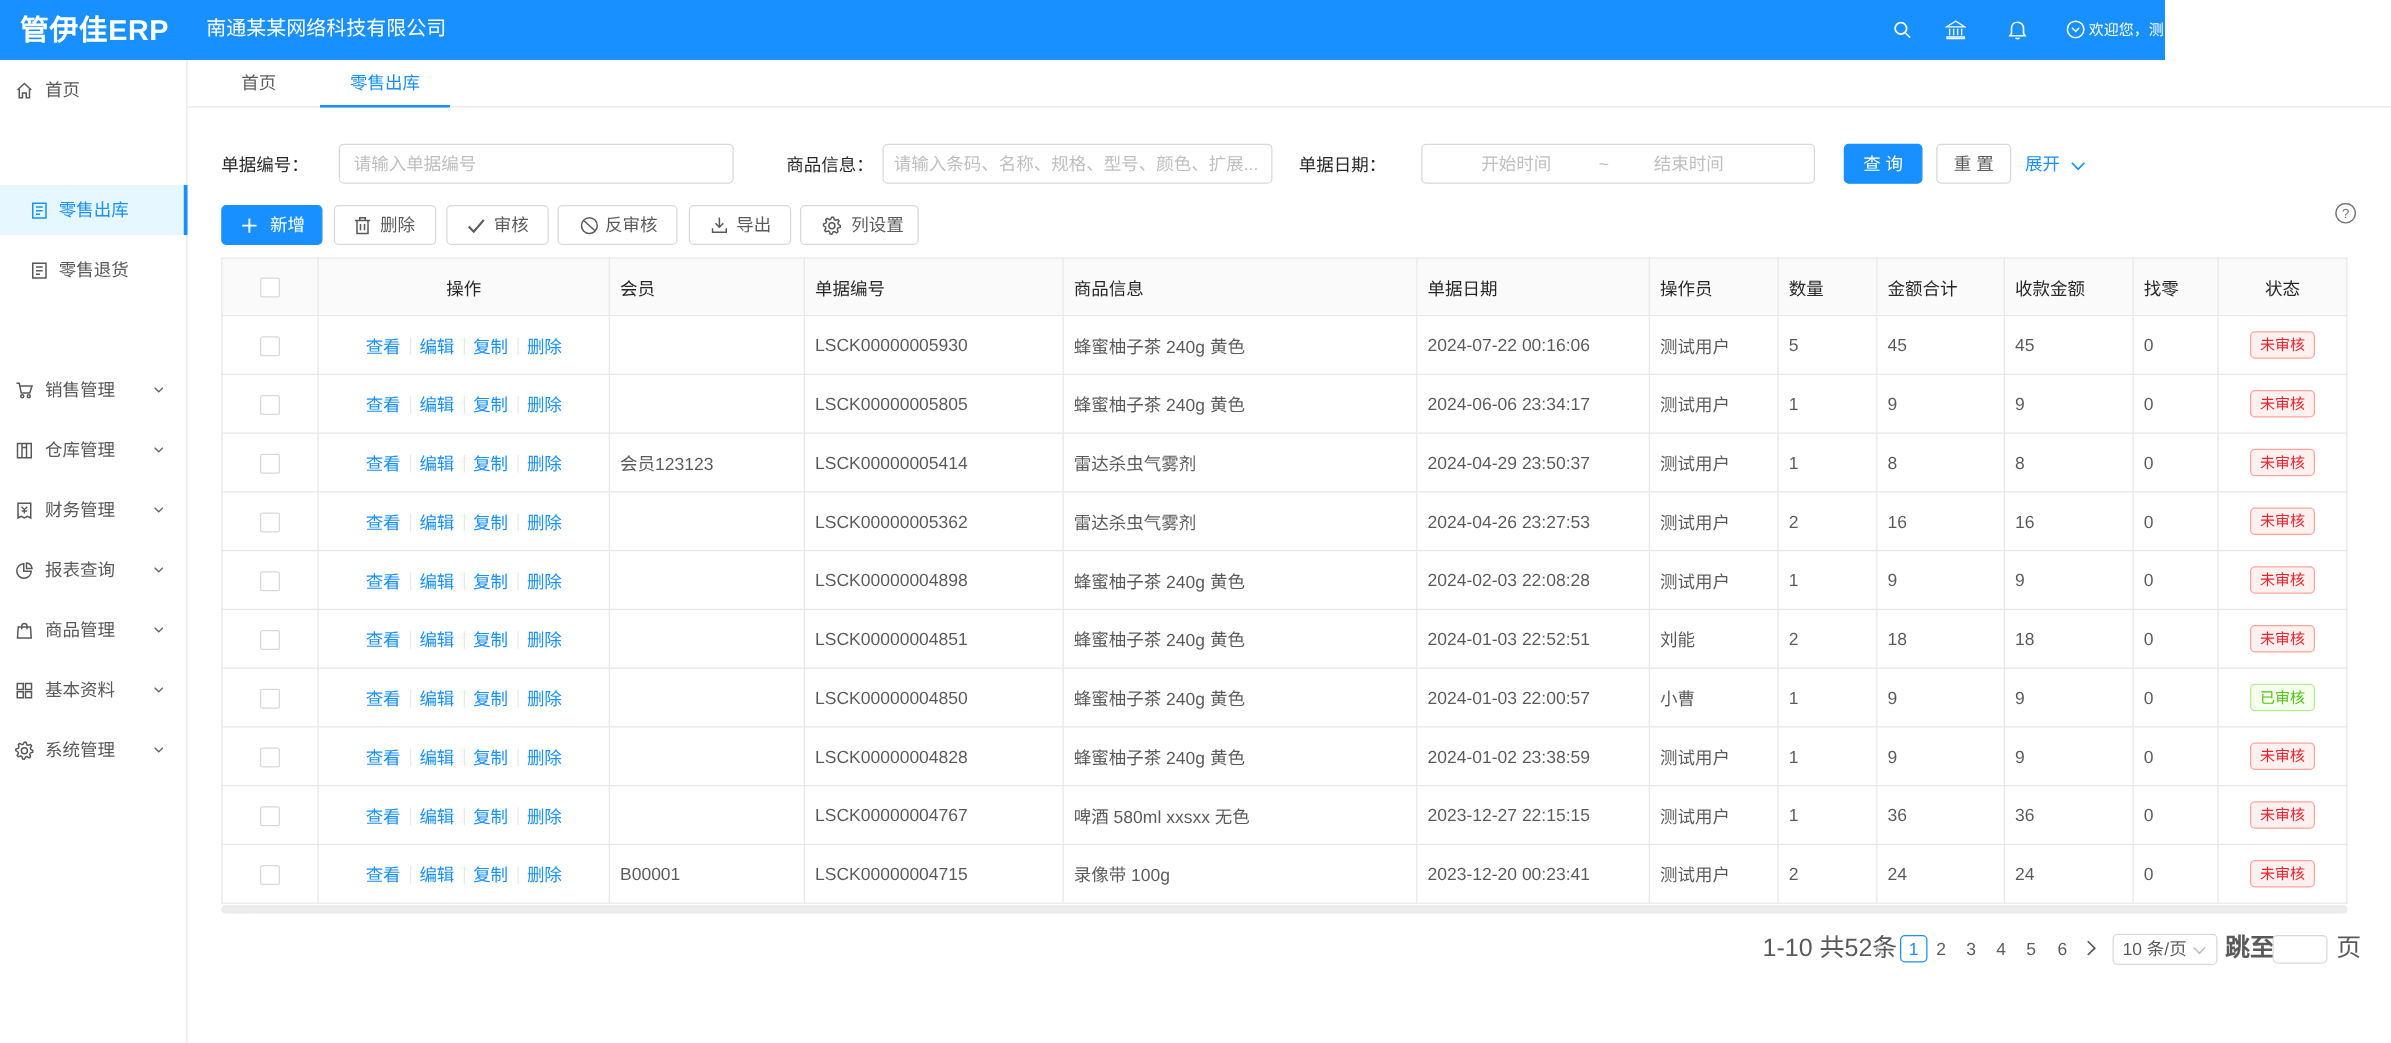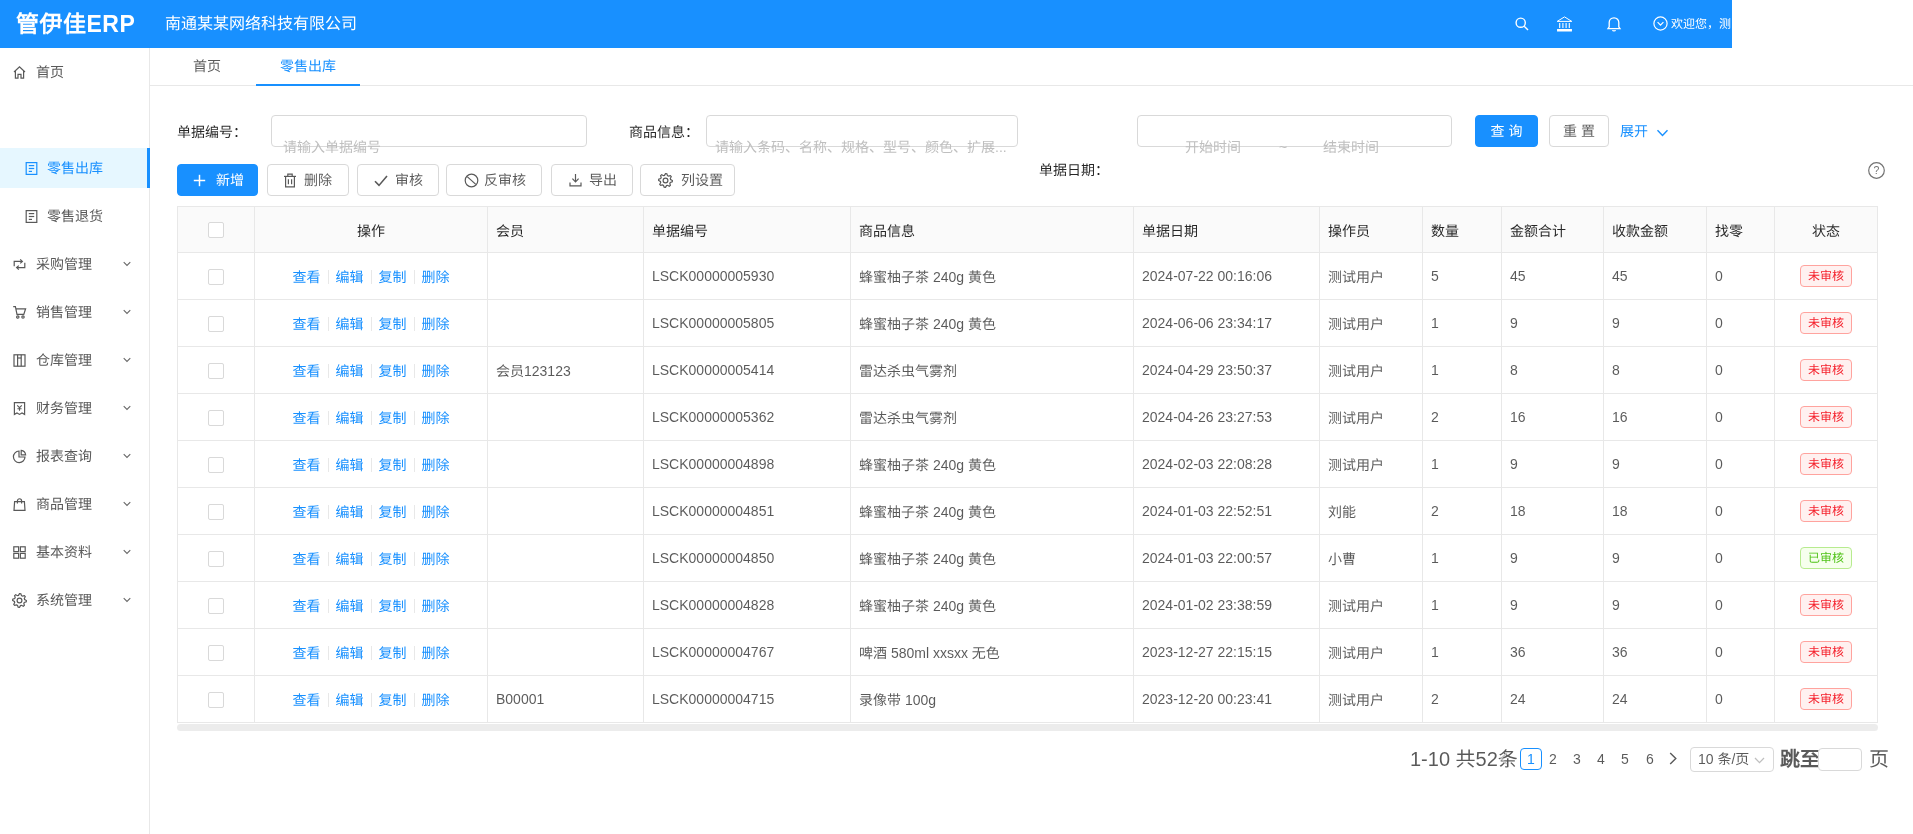--- a/index.html
+++ b/index.html
@@ -25,21 +25,21 @@
 .selbg { position:absolute; left:0; top:4px; width:147px; height:40px; background:#e6f7ff; }
 .selbar { position:absolute; right:0; top:4px; width:3px; height:40px; background:#1890ff; }
 .chev { position:absolute; left:123px; top:21px; }
 
 #tabbar { position:absolute; left:150px; top:48px; width:1763px; height:38px; background:#fff; border-bottom:1px solid #e8e8e8; }
 .tab { position:absolute; top:0; line-height:37px; font-size:14px; color:rgba(0,0,0,0.65); }
 #inkbar { position:absolute; left:106px; top:36px; width:104px; height:2px; background:#1890ff; }
 
 .flabel { position:absolute; top:124px; height:16px; line-height:16px; font-size:14px; color:rgba(0,0,0,0.85); font-weight:400; }
 .finput { position:absolute; top:115px; height:32px; background:#fff; border:1px solid #d9d9d9; border-radius:4px; font-size:14px; color:#bfbfbf; }
-.ph { position:absolute; top:16px; line-height:30px; color:#bfbfbf; white-space:nowrap;text-align:right; }
+.ph { position:absolute; top:0; line-height:30px; color:#bfbfbf; white-space:nowrap;text-align:right; }
 .btn { position:absolute; top:164px; height:32px; border:1px solid #d9d9d9; border-radius:4px; background:#fff; font-size:14px; color:rgba(0,0,0,0.65); }
 .btn .bt { position:absolute; top:0; line-height:30px; white-space:nowrap; }
 .btn .bi { position:absolute; top:8px; }
 #btnadd { background:#1890ff; border-color:#1890ff; color:#fff; }
 
 #tbl { position:absolute; left:177px; top:206px; border-collapse:collapse; table-layout:fixed; }
 #tbl th, #tbl td { border:1px solid #e8e8e8; height:47px; padding:0 8px; font-size:14px; font-weight:400;
   color:rgba(0,0,0,0.65); text-align:left; white-space:nowrap; overflow:hidden; }
 #tbl th { height:46px; background:#fafafa; color:rgba(0,0,0,0.85); font-weight:500; }
 #tbl .ctr { text-align:center; padding:10px; }
@@ -114,30 +114,20 @@
   </div>
   <div class="mitem" style="top:144px;">
     <svg class="mico2" width="15" height="15" viewBox="0 0 15 15" fill="none" stroke="#595959" stroke-width="1.2">
         <rect x="2.2" y="1.6" width="10.6" height="11.8"></rect>
         <line x1="4.8" y1="4.6" x2="10.2" y2="4.6"></line>
         <line x1="4.8" y1="7.5" x2="10.2" y2="7.5"></line>
         <line x1="4.8" y1="10.4" x2="8" y2="10.4"></line>
       </svg>
     <div class="mtext2">零售退货</div>
   </div>
-  <div class="mitem" style="top:192px;">
-    <svg class="mico" width="15" height="15" viewBox="0 0 15 15" fill="none" stroke="#595959" stroke-width="1.2">
-        <path d="M2.2 9.2 V4.4 H10.2 M8.2 2.4 L10.4 4.4 L8.2 6.4"></path>
-        <path d="M12.8 5.8 V10.6 H4.8 M6.8 8.6 L4.6 10.6 L6.8 12.6"></path>
-      </svg>
-    <div class="mtext">采购管理</div>
-    <svg class="chev" width="8" height="6" viewBox="0 0 9 6" fill="none" stroke="#666" stroke-width="1.2">
-        <polyline points="0.8 1 4.5 4.6 8.2 1"></polyline>
-      </svg>
-  </div>
   <div class="mitem" style="top:240px;">
     <svg class="mico" width="15" height="15" viewBox="0 0 15 15" fill="none" stroke="#595959" stroke-width="1.2">
         <path d="M1.2 1.6 H3.4 L5 9.4 H11.8 L13.6 3.8 H4"></path>
         <circle cx="5.8" cy="12" r="1.2"></circle>
         <circle cx="11" cy="12" r="1.2"></circle>
       </svg>
     <div class="mtext">销售管理</div>
     <svg class="chev" width="8" height="6" viewBox="0 0 9 6" fill="none" stroke="#666" stroke-width="1.2">
         <polyline points="0.8 1 4.5 4.6 8.2 1"></polyline>
       </svg>
@@ -215,21 +205,21 @@
 </div>
 
 <div class="flabel" style="left:177px;">单据编号：</div>
 <div class="finput" style="left:271px; width:316px;">
     <span class="ph" style="left:11px;">请输入单据编号</span>
   </div>
 <div class="flabel" style="left:629px;">商品信息：</div>
 <div class="finput" style="left:706px; width:312px;">
     <span class="ph" style="left:8px;">请输入条码、名称、规格、型号、颜色、扩展...</span>
   </div>
-<div class="flabel" style="left:1039px;margin-top:38px;">单据日期：</div>
+<div class="flabel" style="left:1039px;">单据日期：</div>
 <div class="finput" style="left:1137px; width:315px;">
     <span class="ph" style="left:47px;">开始时间</span>
     <span class="ph" style="left:141px;">~</span>
     <span class="ph" style="left:185px;">结束时间</span>
   </div>
 <div class="btn" style="left:1475px; top:115px; width:63px; background:#1890ff; border-color:#1890ff;">
     <span class="bt" style="left:0; width:61px; text-align:center; color:#fff;">查 询</span>
   </div>
 <div class="btn" style="left:1549px; top:115px; width:60px;">
     <span class="bt" style="left:0; width:58px; text-align:center;">重 置</span>

